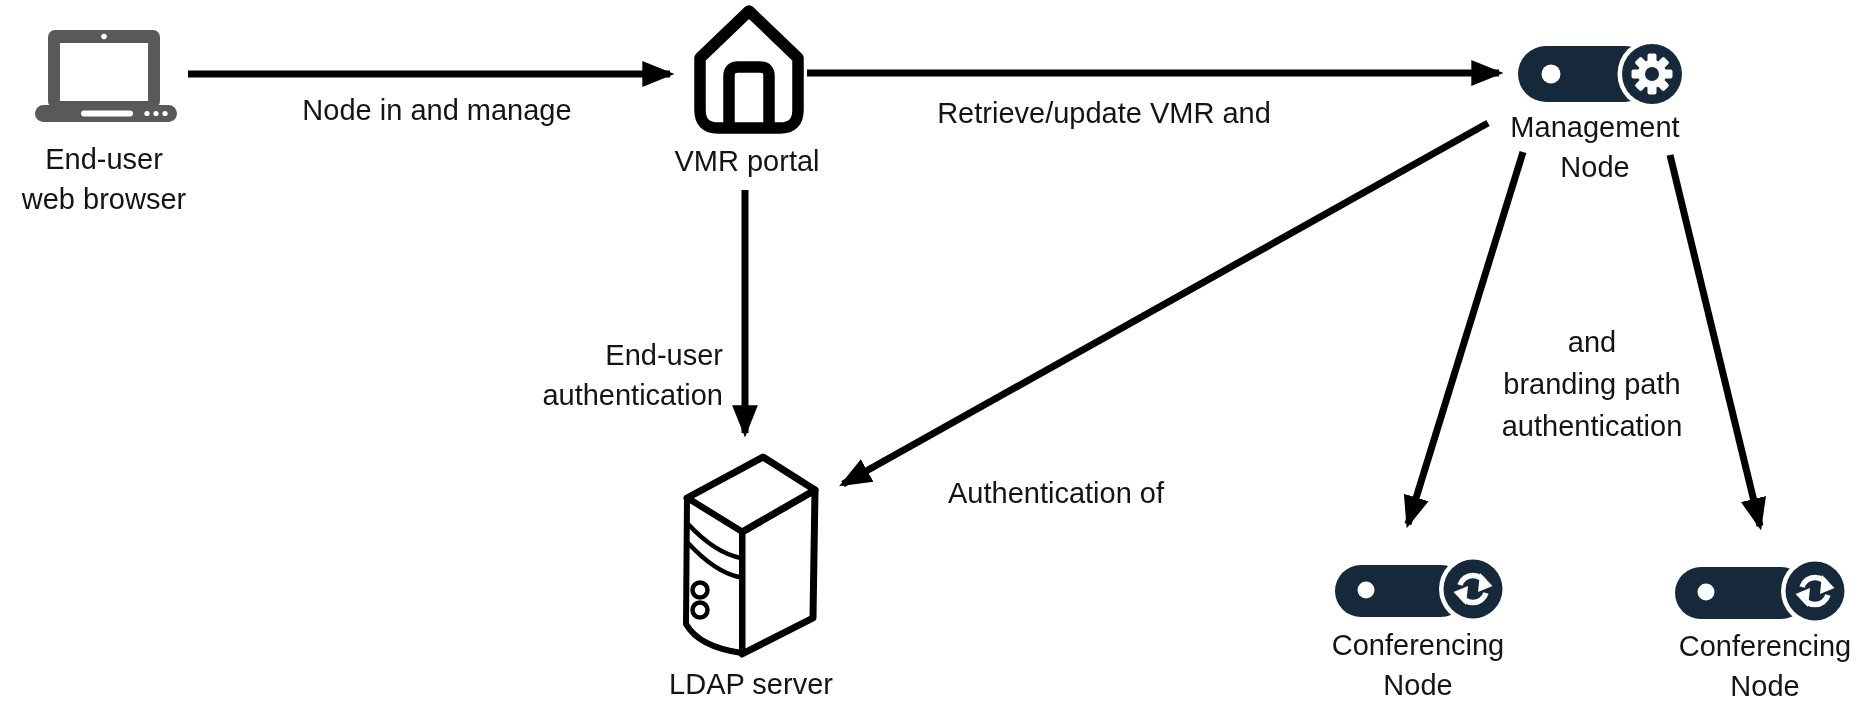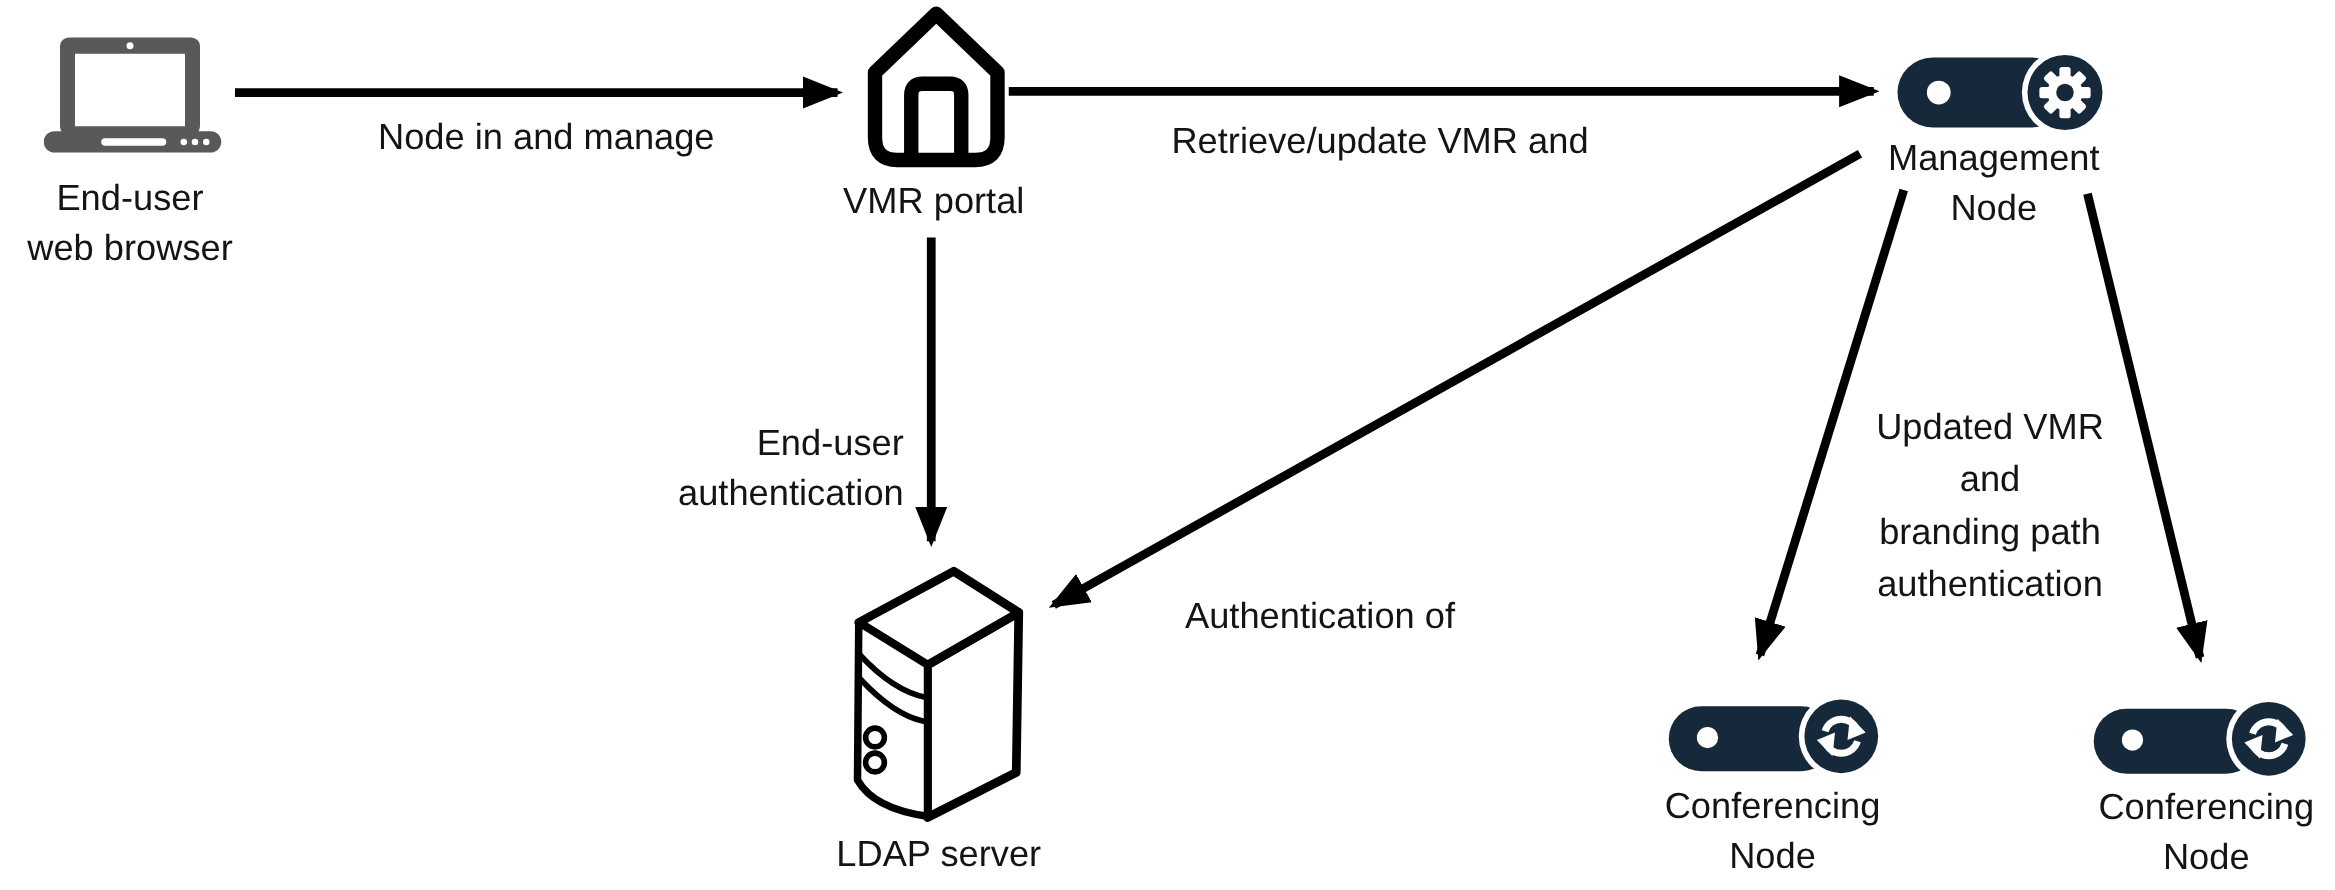--- a/index.html
+++ b/index.html
@@ -155,19 +155,18 @@
   <div class="label right" style="left:323px;top:335px;width:400px;">
     <div>End-user</div>
     <div>authentication</div>
   </div>
 
   <div class="label left" style="left:948px;top:442px;margin-top:31px;">
     <div>Authentication of</div>
   </div>
 
   <div class="label center lh42" style="left:1592px;top:321px;">
-    <div>Updated VMR</div>
     <div>and</div>
     <div>branding path</div>
     <div>authentication</div>
   </div>
 
 </div>
 
 </body></html>

